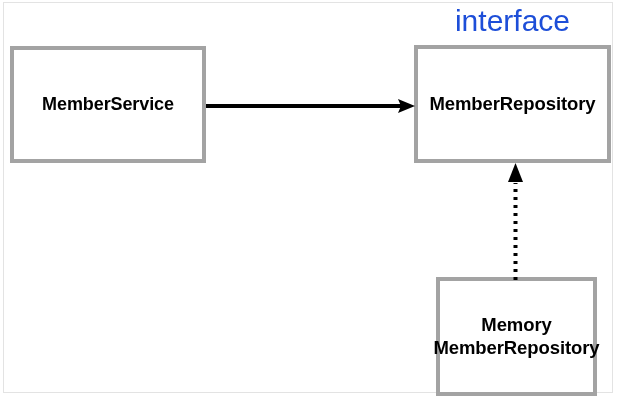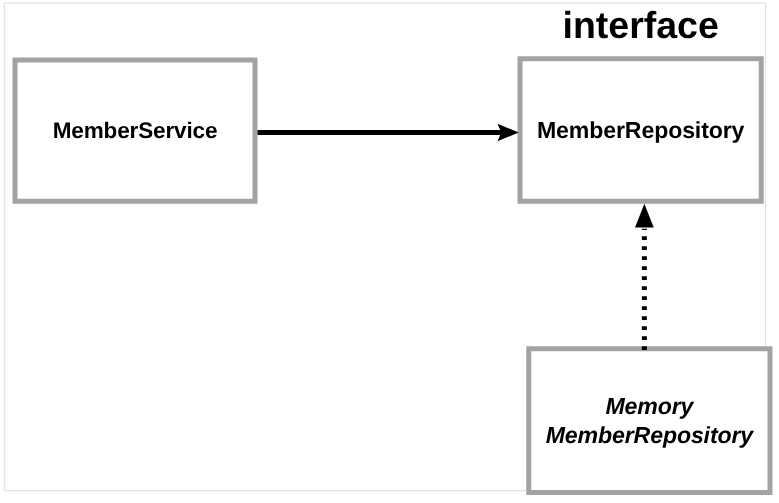--- a/index.html
+++ b/index.html
@@ -56,38 +56,37 @@
 
   #box-member-repository {
     left: 414px;
     top: 45px;
     width: 197px;
     height: 118px;
   }
   #box-member-repository .box-label { font-size: 18.5px; }
 
   #box-memory-member-repository {
-    left: 421px;
+    left: 436px;
     top: 277px;
-    width: 197px;
+    width: 161px;
     height: 119px;
-    font-style: italic;
   }
   #box-memory-member-repository .box-label { font-size: 18.5px; }
 
   
   .stereotype-label {
     position: absolute;
     left: 414px;
     top: 6px;
     width: 197px;
     text-align: center;
     font-size: 30px;
-    font-weight: bold;
-    color: #000000;
+    font-weight: normal;
+    color: #1d4ed8;
     line-height: 1;
   }
 
   
   .arrow-solid {
     position: absolute;
     left: 206px;
     top: 97px;
     width: 209px;
     height: 18px;

